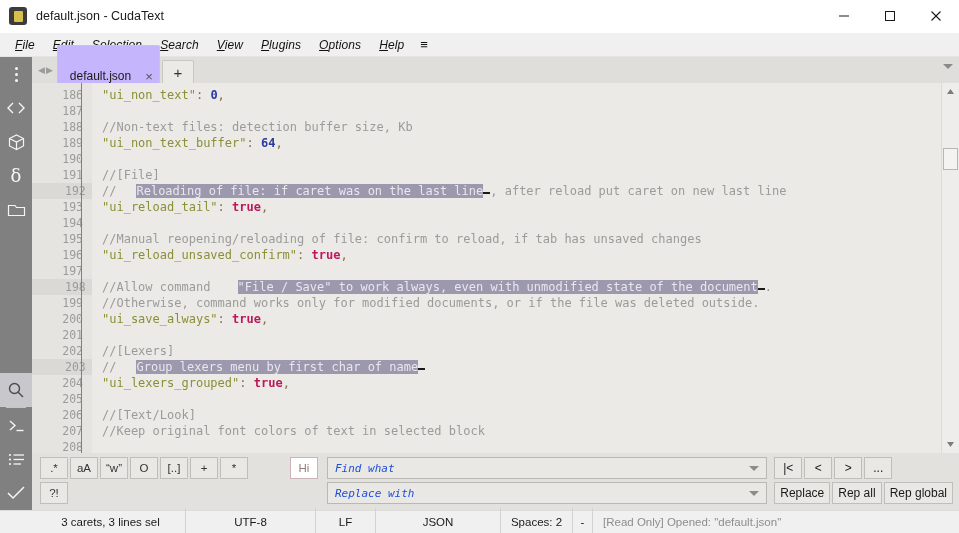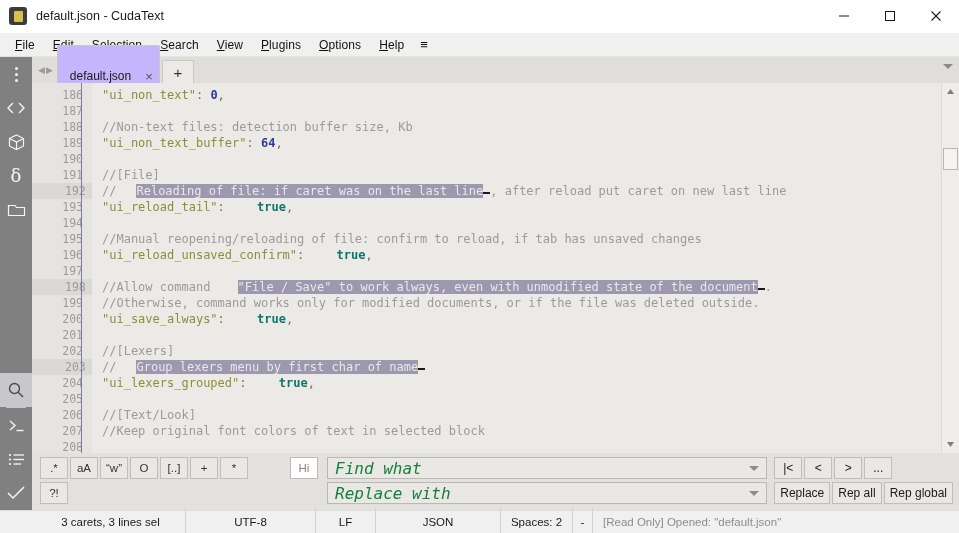--- a/index.html
+++ b/index.html
@@ -22,21 +22,21 @@
               border-radius:1px;}
   .title-text{font-size:12.5px;color:#1a1a1a;flex:1;}
   .wbtns{display:flex;height:32px;}
   .wbtn{width:46px;height:32px;display:flex;align-items:center;
         justify-content:center;color:#1a1a1a;font-size:13px;line-height:1;}
   .wbtn svg{display:block;}
 
   
   .menubar{height:23px;flex:0 0 23px;background:#f0f0f0;display:flex;
            align-items:center;padding-left:6px;border-bottom:1px solid #e4e4e4;}
-  .menuitem{padding:3px 9px;font-size:12px;color:#111;letter-spacing:.1px;}
+  .menuitem{padding:3px 9px;font-size:12px;color:#111;letter-spacing:.1px;font-style:italic;}
   .menuitem .acc{text-decoration:underline;}
   .menuitem.burger{font-size:13px;padding:3px 7px;}
 
   
   .bodyrow{flex:1 1 auto;display:flex;min-height:0;}
 
   
   .sidebar{width:32px;flex:0 0 32px;background:#808080;
            display:flex;flex-direction:column;align-items:center;}
   .sb-ico{width:32px;height:34px;display:flex;align-items:center;
@@ -83,21 +83,21 @@
   .gutter-rule{position:absolute;right:10px;top:0;bottom:0;width:1px;
                background:#7c7ba8;}
   .code{flex:1 1 auto;padding-top:4px;padding-left:10px;min-width:0;
         font-family:"DejaVu Sans Mono", monospace;font-size:12px;
         white-space:pre;overflow:hidden;}
   .code .ln{height:16px;line-height:16px;}
   .cm{color:#9b9b9b;}
   .key{color:#8a8f38;}
   .pun{color:#8c6a4a;}
   .num{color:#2b3a9e;font-weight:bold;}
-  .bool{color:#0f766e;font-weight:bold;margin-left:25px;}
+  .bool{color:#be185d;font-weight:bold;}
   .sel{background:#9c98ad;color:#e9e7ee;margin-left:20px;}
   .caret{display:inline-block;width:7px;border-bottom:2px solid #1a1a1a;
          vertical-align:baseline;position:relative;top:-1px;}
 
   
   .vscroll{width:17px;flex:0 0 17px;background:#eeedeb;border-left:1px solid #dcdbd8;
            display:flex;flex-direction:column;align-items:center;position:relative;}
   .vs-arrow{height:17px;width:17px;display:flex;align-items:center;
             justify-content:center;}
   .vs-track{flex:1 1 auto;width:17px;position:relative;}
@@ -110,22 +110,22 @@
   .fp-left{display:flex;flex-direction:column;gap:3px;}
   .fp-row{display:flex;gap:2px;align-items:center;}
   .tgl{width:28px;height:22px;background:#e9e8e5;border:1px solid #bfbebb;
        display:flex;align-items:center;justify-content:center;
        font-size:11.5px;color:#333;box-sizing:border-box;}
   .tgl.hi{background:#ffffff;border-color:#cdb3b7;color:#9b7b80;margin-left:40px;}
   .fp-mid{flex:1 1 auto;display:flex;flex-direction:column;gap:3px;
           padding-left:9px;min-width:0;}
   .combo{height:22px;background:#e9e8e5;border:1px solid #b9b8b5;
          display:flex;align-items:center;position:relative;box-sizing:border-box;}
-  .combo .ph{font-family:"DejaVu Sans Mono", monospace;font-size:16px;
-             font-style:italic;color:#15803d;padding-left:7px;}
+  .combo .ph{font-family:"DejaVu Sans Mono", monospace;font-size:11px;
+             font-style:italic;color:#1d4ed8;padding-left:7px;}
   .combo .cdrop{position:absolute;right:7px;width:0;height:0;
        border-left:5px solid transparent;border-right:5px solid transparent;
        border-top:5px solid #8d8c89;}
   .fp-right{display:flex;flex-direction:column;gap:3px;padding-left:7px;}
   .nbtn{height:22px;min-width:28px;padding:0 6px;background:#e9e8e5;
         border:1px solid #bfbebb;display:flex;align-items:center;
         justify-content:center;font-size:12px;color:#1a1a1a;box-sizing:border-box;}
   .rbtn{height:22px;padding:0 5px;background:#e9e8e5;border:1px solid #bfbebb;
         display:flex;align-items:center;justify-content:center;font-size:12px;
         color:#1a1a1a;box-sizing:border-box;}

